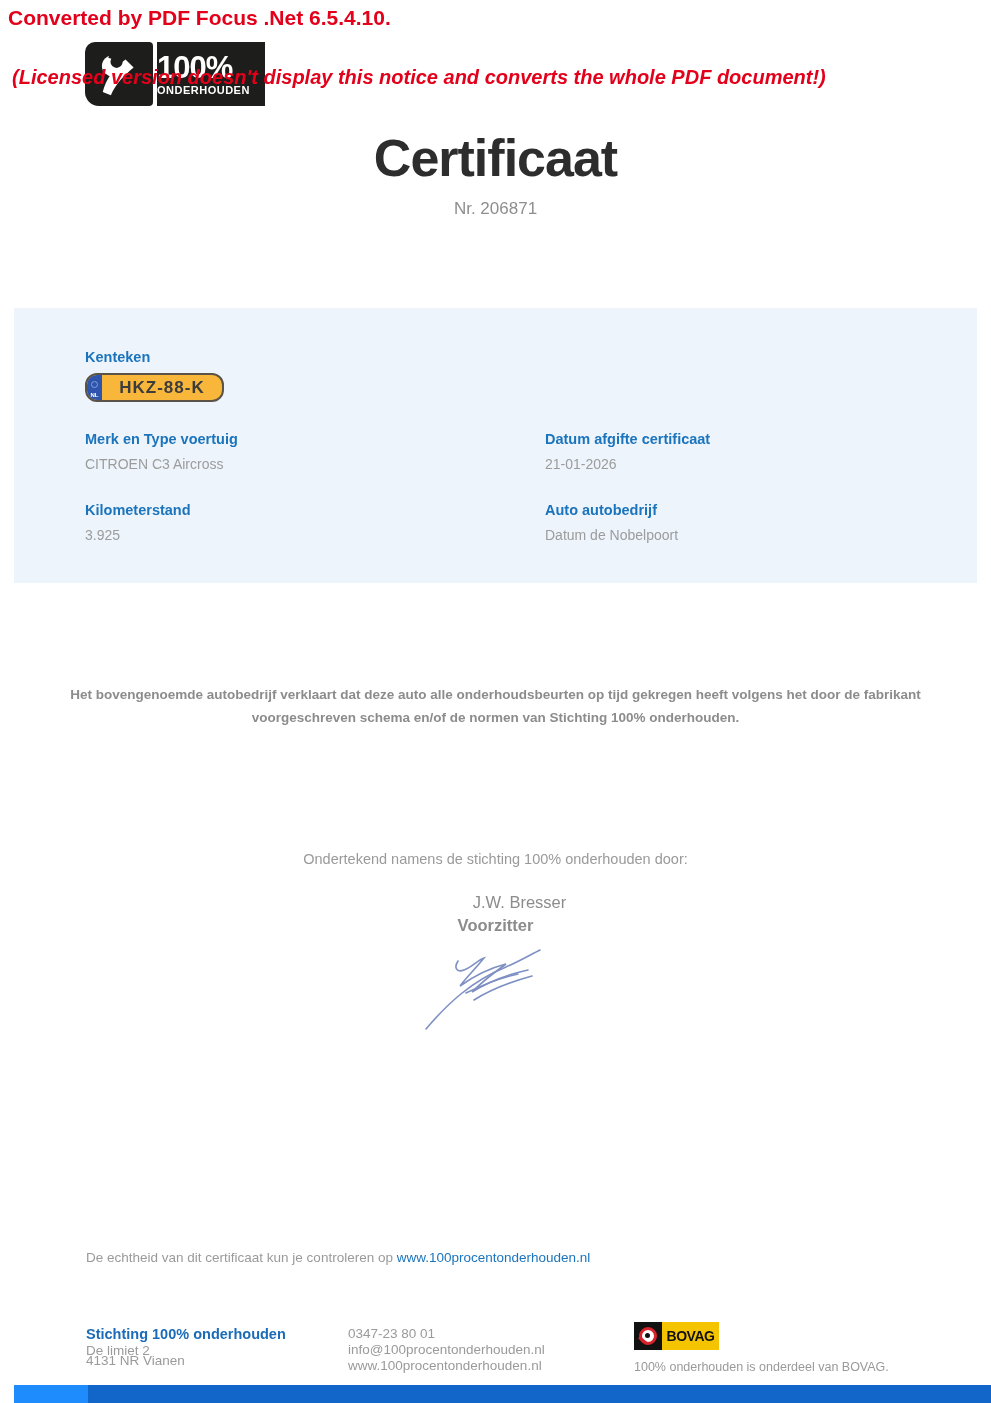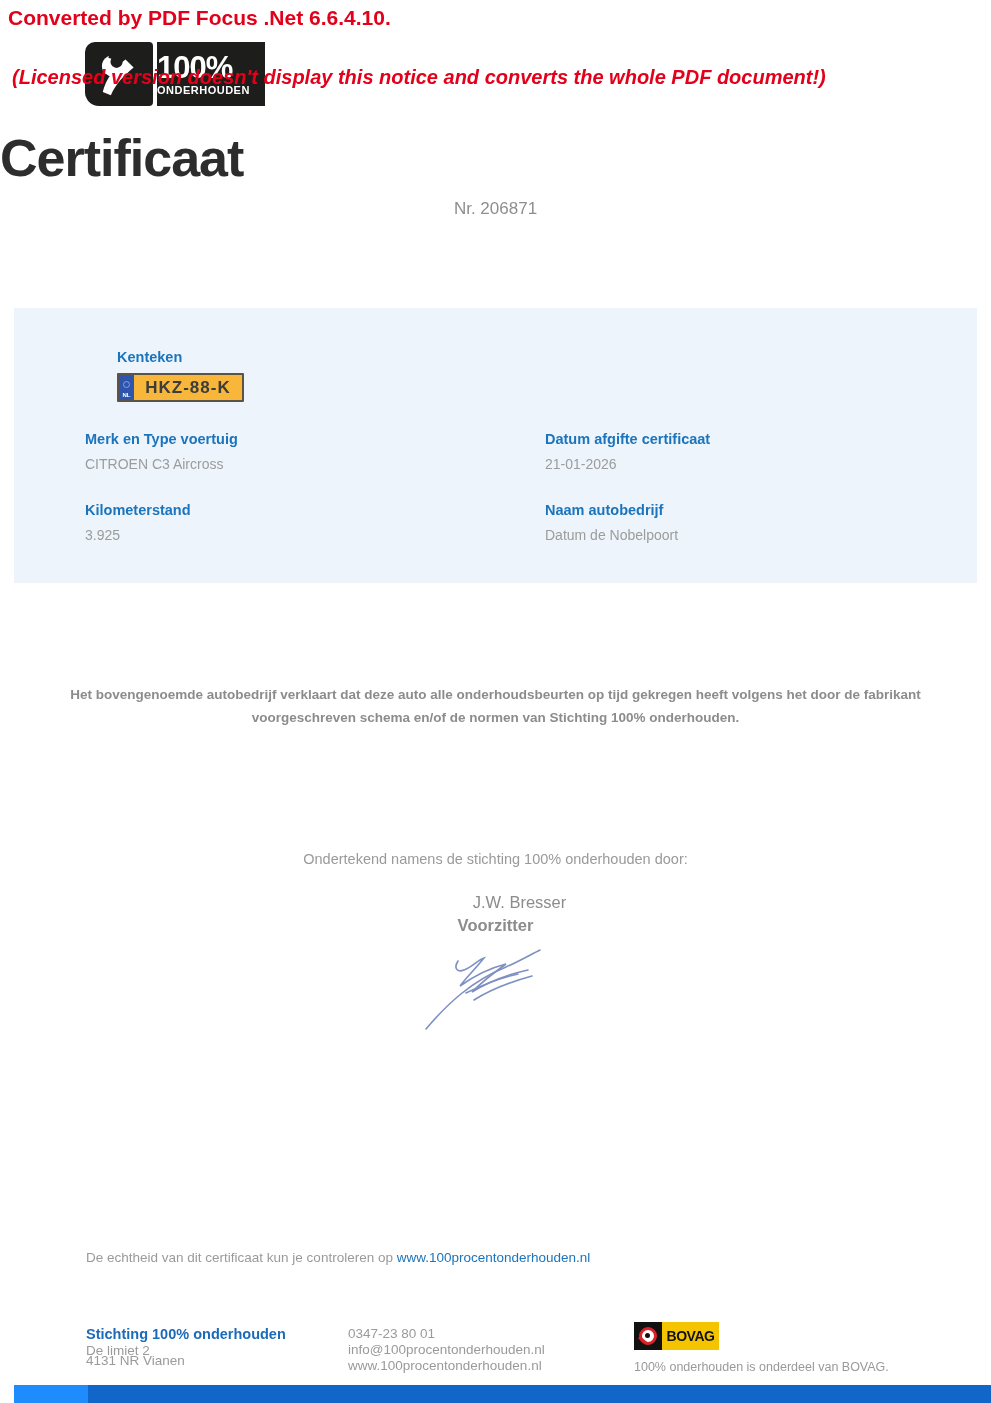--- a/index.html
+++ b/index.html
@@ -18,34 +18,34 @@
   .notice2{position:absolute;top:66px;left:12px;font-size:20px;font-style:italic;font-weight:600;color:var(--notice-red);z-index:3;white-space:nowrap;}
 
   
   .brand-logo{position:absolute;top:42px;left:85px;display:flex;gap:4px;z-index:1;}
   .brand-tile-icon{width:68px;height:64px;background:var(--logo-black);border-radius:10px 4px 4px 14px;display:flex;align-items:center;justify-content:center;}
   .brand-tile-text{width:108px;height:64px;background:var(--logo-black);display:flex;flex-direction:column;justify-content:center;line-height:1;}
   .brand-100{color:#ffffff;font-size:31px;font-weight:700;letter-spacing:-1px;}
   .brand-sub{color:#ffffff;font-size:11px;font-weight:700;letter-spacing:.5px;margin-top:2px;}
 
   
-  .title{position:absolute;top:128px;left:0;width:100%;text-align:left;font-size:52px;font-weight:700;color:var(--title-gray);letter-spacing:-1px;}
+  .title{position:absolute;top:128px;left:0;width:100%;text-align:center;font-size:52px;font-weight:700;color:var(--title-gray);letter-spacing:-1px;}
   .cert-nr{position:absolute;top:199px;left:0;width:100%;text-align:center;font-size:17px;color:#8e8e8e;}
 
   
   .infobox{position:absolute;top:308px;left:14px;width:963px;height:275px;background:var(--infobox-bg);}
   .field{position:absolute;}
   .field .lbl{font-size:14.5px;font-weight:600;color:var(--label-blue);}
   .field .val{font-size:14px;color:var(--value-gray);margin-top:9px;}
   .f-left{left:71px;}
   .f-right{left:531px;}
-  .row1{top:41px;margin-left:32px;} .row2{top:123px;} .row3{top:194px;}
+  .row1{top:41px;} .row2{top:123px;} .row3{top:194px;}
 
   
-  .plate{margin-top:8px;width:127px;height:29px;border:2px solid #5b5347;border-radius:1px;display:flex;overflow:hidden;background:var(--plate-yellow);}
+  .plate{margin-top:8px;width:139px;height:29px;border:2px solid #5b5347;border-radius:12px;display:flex;overflow:hidden;background:var(--plate-yellow);}
   .plate-nl{width:15px;background:var(--plate-blue);display:flex;flex-direction:column;align-items:center;justify-content:flex-end;padding-bottom:2px;}
   .plate-nl-stars{width:7px;height:7px;border:1px solid #cdd6ee;border-radius:50%;margin-bottom:4px;opacity:.55;}
   .plate-nl-txt{color:#ffffff;font-size:6px;font-weight:700;}
   .plate-num{flex:1;display:flex;align-items:center;justify-content:center;font-size:17px;font-weight:600;color:#3c3c3c;letter-spacing:1px;}
 
   
   .declaration{position:absolute;top:683px;left:0;width:100%;}
   .declaration p{max-width:912px;margin:0 auto;text-align:center;font-size:13.5px;font-weight:700;color:#8c8c8c;line-height:23px;}
 
   
@@ -78,21 +78,21 @@
 
   
   .bottom-bar{position:absolute;top:1385px;left:14px;right:0;height:18px;background:var(--bar-dark-blue);display:flex;}
   .bottom-bar-light{width:74px;height:100%;background:var(--bar-light-blue);}
 </style>
 </head>
 <body>
 
 <div class="page">
 
-  <div class="notice1">Converted by PDF Focus .Net 6.6.4.10.</div>
+  <div class="notice1">Converted by PDF Focus .Net 6.5.4.10.</div>
   <div class="notice2">(Licensed version doesn't display this notice and converts the whole PDF document!)</div>
 
   <div class="brand-logo">
     <div class="brand-tile-icon">
       <svg width="52" height="52" viewBox="0 0 64 64" aria-hidden="true">
         <path fill="#ffffff" d="M12 54 C 16 38 26 24 40 14 L 50 24 C 38 34 28 44 22 58 Z"></path>
         <circle cx="24" cy="22" r="13" fill="#ffffff"></circle>
         <circle cx="29" cy="17" r="7.5" fill="#1d1d1b"></circle>
         <rect x="20" y="4" width="12" height="10" fill="#1d1d1b" transform="rotate(18 26 9)"></rect>
       </svg>
@@ -129,21 +129,21 @@
       <div class="lbl">Datum afgifte certificaat</div>
       <div class="val">21-01-2026</div>
     </div>
 
     <div class="field f-left row3">
       <div class="lbl">Kilometerstand</div>
       <div class="val">3.925</div>
     </div>
 
     <div class="field f-right row3">
-      <div class="lbl">Naam autobedrijf</div>
+      <div class="lbl">Auto autobedrijf</div>
       <div class="val">Datum de Nobelpoort</div>
     </div>
 
   </div>
 
   <div class="declaration">
     <p>Het bovengenoemde autobedrijf verklaart dat deze auto alle onderhoudsbeurten op tijd gekregen heeft volgens het door de fabrikant voorgeschreven schema en/of de normen van Stichting 100%  onderhouden.</p>
   </div>
 
   <div class="sign-intro">Ondertekend namens de stichting 100% onderhouden door:</div>

